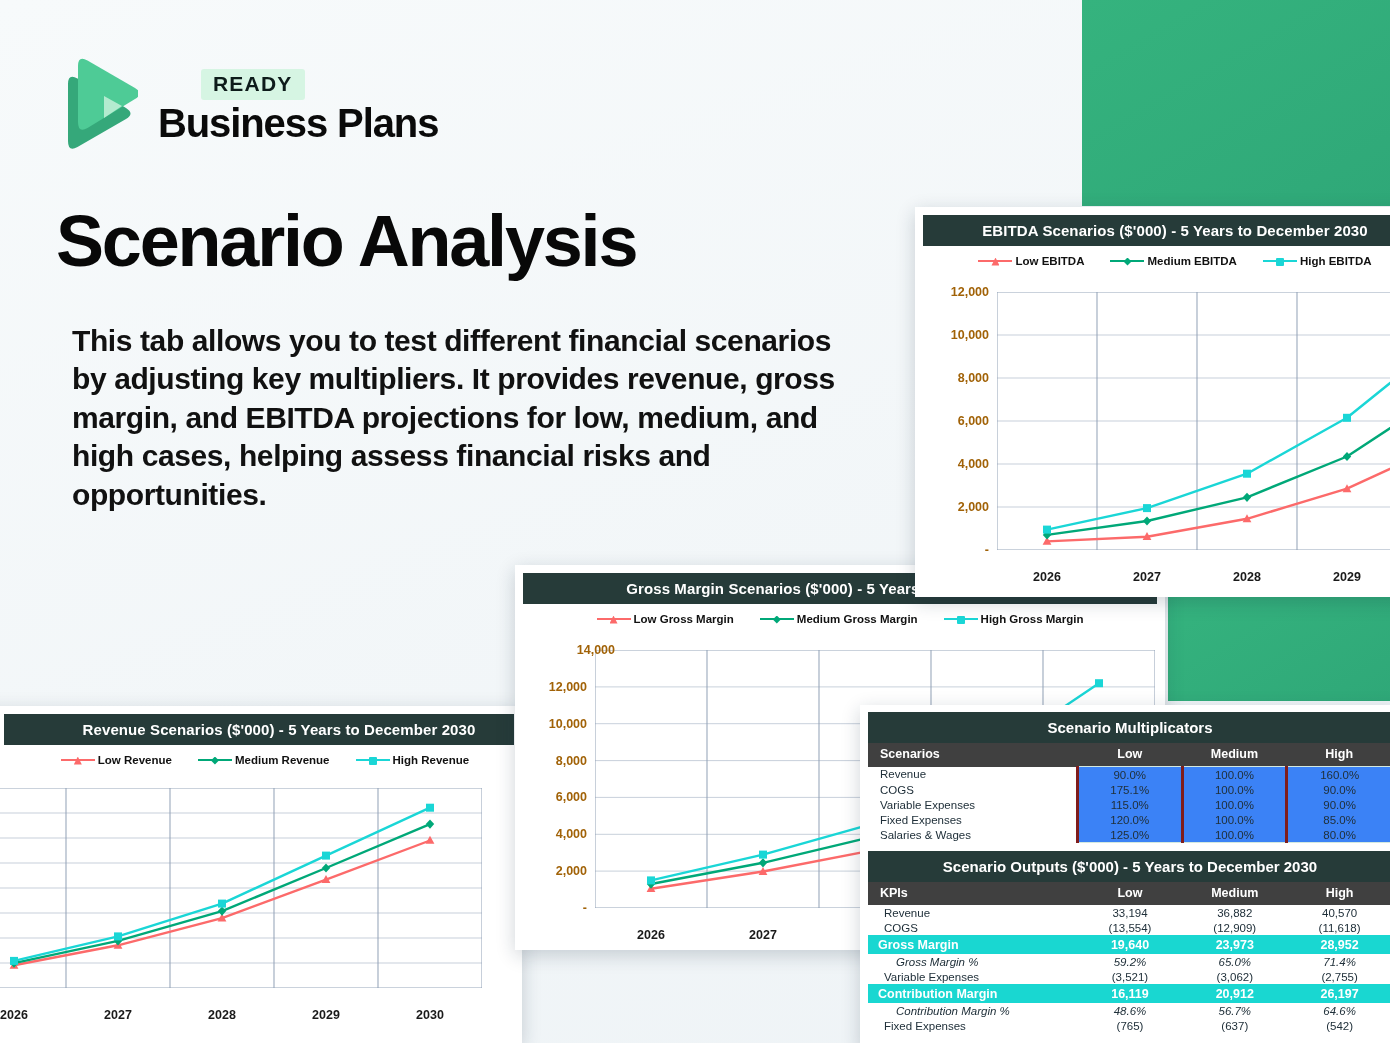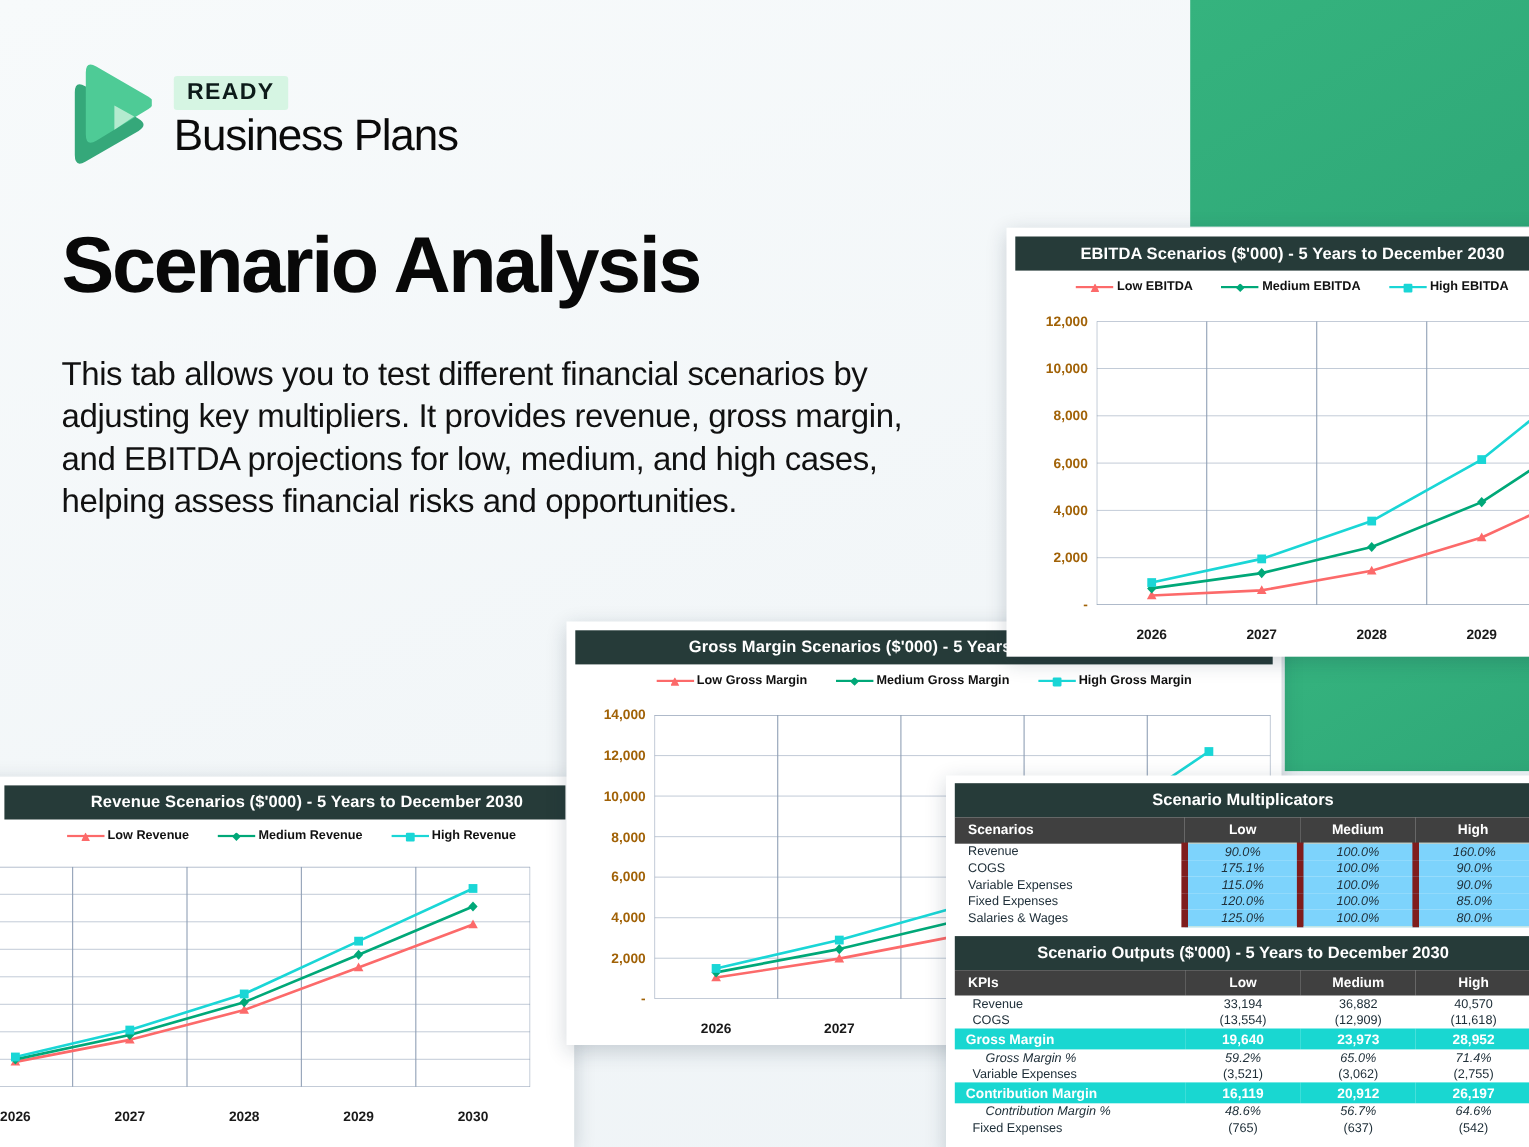--- a/index.html
+++ b/index.html
@@ -16,36 +16,36 @@
   #green-top { left: 1082px; top: 0; width: 308px; height: 206px; }
   #green-mid { left: 1168px; top: 591px; width: 222px; height: 110px; }
 
   
   #brand { position: absolute; left: 56px; top: 56px; display: flex; align-items: center; gap: 20px; }
   #logo-mark { width: 82px; height: 100px; position: relative; flex: 0 0 auto; }
   #brand-text { display: flex; flex-direction: column; align-items: flex-start; gap: 2px; }
   #ready-badge {
     background: #d6f5e3; color: #0d1b1a; font-weight: 700;
     font-size: 21px; letter-spacing: 1.2px; padding: 3px 12px 4px 12px;
-    border-radius: 3px; font-family: "Liberation Sans", sans-serif;
+    border-radius: 3px; font-family: "Liberation Sans", sans-serif; margin-left: 43px;
   }
   #brand-name {
-    font-size: 40px; font-weight: 400; color: #0a0a0a; letter-spacing: -1.1px;
+    font-size: 40px; font-weight: 700; color: #0a0a0a; letter-spacing: -1.1px;
     line-height: 1.05; white-space: nowrap;
   }
 
   
   #hero-title {
     position: absolute; left: 56px; top: 205px;
     font-size: 72px; font-weight: 800; letter-spacing: -2.2px; color: #080808;
     line-height: 1.0; white-space: nowrap;
   }
   #hero-desc {
-    position: absolute; left: 56px; top: 322px; width: 800px;
-    font-size: 30px; font-weight: 400; color: #111; line-height: 1.28;
+    position: absolute; left: 72px; top: 322px; width: 800px;
+    font-size: 30px; font-weight: 700; color: #111; line-height: 1.28;
     letter-spacing: -0.4px;
   }
 
   
   .card { position: absolute; background: #fff; box-shadow: 0 5px 18px rgba(20,40,60,.20); }
   .chart-title {
     background: #263b39; color: #fff; font-weight: 700; text-align: center;
     font-size: 15px; letter-spacing: .1px; padding: 7px 4px; white-space: nowrap;
     overflow: hidden;
   }
@@ -71,21 +71,21 @@
   }
   table.sc { width: 100%; border-collapse: collapse; table-layout: fixed; }
   table.sc th {
     background: #404040; color:#fff; font-size:12.5px; font-weight:700; padding:4px 0 5px;
   }
   table.sc th.lbl { text-align: left; padding-left: 12px; }
   table.sc td { font-size: 11.5px; color:#20303a; padding: 1.5px 0; }
   table.sc td.lbl { text-align: left; padding-left: 12px; }
   table.sc td.num { text-align: center; }
   
-  #tbl-mult td.num { background:#7dd3fc; border-left:6px solid #7f1d1d; border-right:1px solid #d3e9e0;font-style:italic; }
+  #tbl-mult td.num { background:#3b82f6; border-left:3px solid #7f1d1d; border-right:1px solid #d3e9e0; }
   #tbl-mult tbody tr:first-child td.num { border-top:1px solid #d3e9e0; }
   #tbl-mult tbody tr:last-child td.num { border-bottom:1px solid #d3e9e0;margin-left:36px; }
   
   #tbl-out td.lbl { padding-left: 16px; }
   #tbl-out tr.hl td { background:#19d7d1; color:#fff; font-weight:700; font-size:12.5px; padding:2.5px 0; }
   #tbl-out tr.hl td.lbl { padding-left: 10px; }
   #tbl-out tr.pct td { font-style: italic; }
   #tbl-out tr.pct td.lbl { padding-left: 28px; }
 </style>
 </head>
@@ -235,21 +235,21 @@
           <polygon points="280,181.52857142857144 284.2,186.12857142857143 280,190.72857142857143 275.8,186.12857142857143" fill="#00a878"></polygon>
           <polygon points="392,126.24285714285716 396.2,130.84285714285716 392,135.44285714285715 387.8,130.84285714285716" fill="#00a878"></polygon>
           <polygon points="504,58.05714285714287 508.2,62.65714285714287 504,67.25714285714287 499.8,62.65714285714287" fill="#00a878"></polygon>
           <polyline points="56.0,230.4 168.0,204.6 280.0,173.2 392.0,108.7 504.0,33.2" fill="none" stroke="#1ad6d6" stroke-width="2.4" stroke-linejoin="round" stroke-linecap="round"></polyline>
           <rect x="52.0" y="226.4" width="8" height="8" fill="#1ad6d6"></rect>
           <rect x="164.0" y="200.6" width="8" height="8" fill="#1ad6d6"></rect>
           <rect x="276.0" y="169.2" width="8" height="8" fill="#1ad6d6"></rect>
           <rect x="388.0" y="104.7" width="8" height="8" fill="#1ad6d6"></rect>
           <rect x="500.0" y="29.2" width="8" height="8" fill="#1ad6d6"></rect>
         </svg>
-        <div class="ytick" style="right: 568px; top: 0px; width: 70px;">14,000</div>
+        <div class="ytick" style="right: 540px; top: 0px; width: 70px;">14,000</div>
         <div class="ytick" style="right: 568px; top: 36.8571px; width: 70px;">12,000</div>
         <div class="ytick" style="right: 568px; top: 73.7143px; width: 70px;">10,000</div>
         <div class="ytick" style="right: 568px; top: 110.571px; width: 70px;">8,000</div>
         <div class="ytick" style="right: 568px; top: 147.429px; width: 70px;">6,000</div>
         <div class="ytick" style="right: 568px; top: 184.286px; width: 70px;">4,000</div>
         <div class="ytick" style="right: 568px; top: 221.143px; width: 70px;">2,000</div>
         <div class="ytick" style="right: 568px; top: 258px; width: 70px;">-</div>
         <div class="xtick" style="left: 56px; top: 278px;">2026</div>
         <div class="xtick" style="left: 168px; top: 278px;">2027</div>
         <div class="xtick" style="left: 280px; top: 278px;">2028</div>

